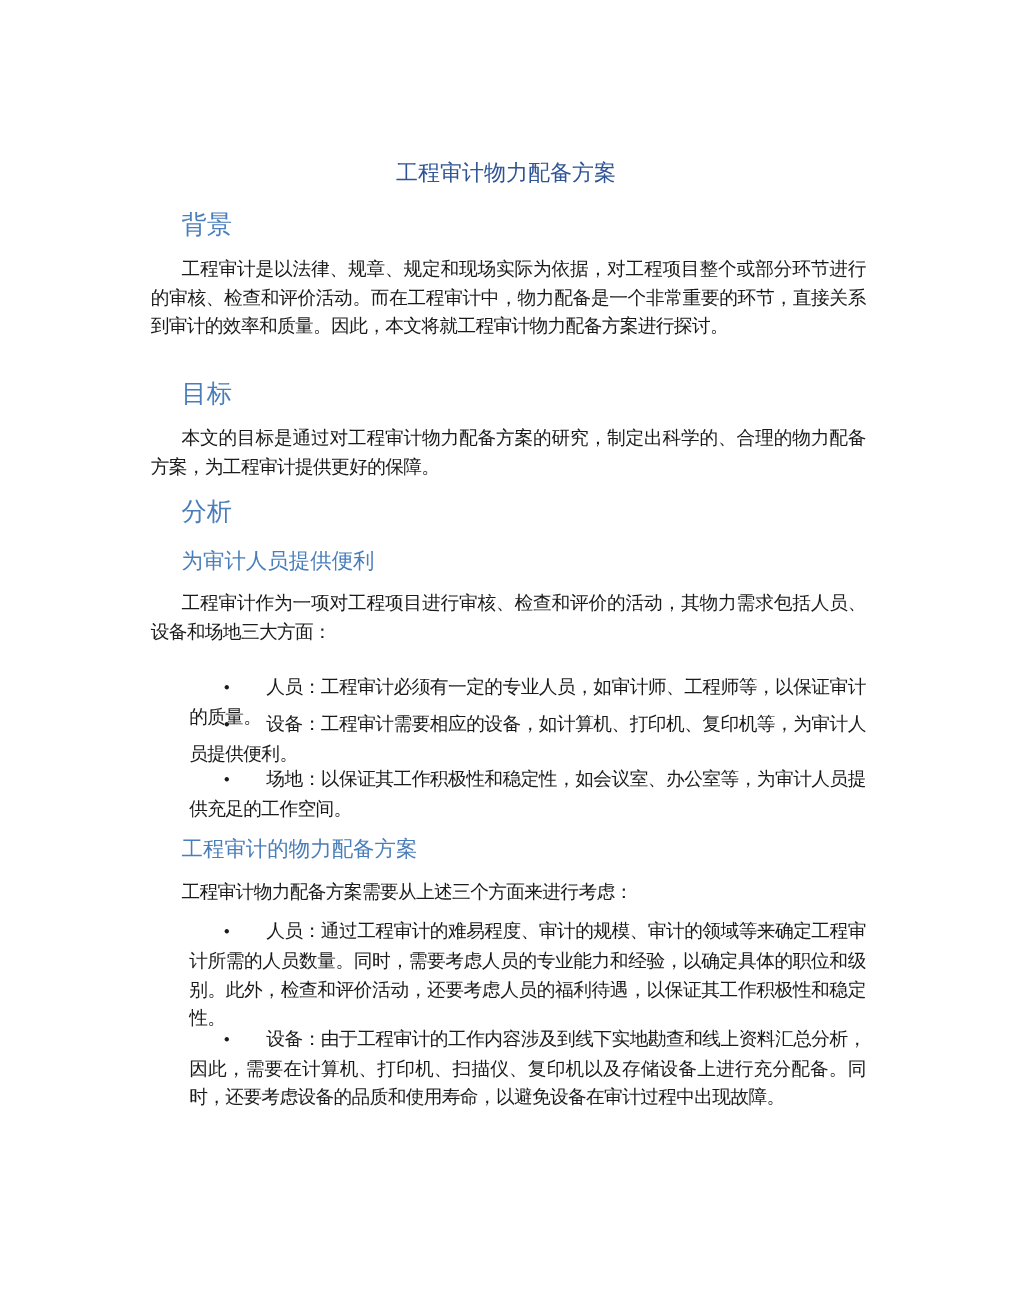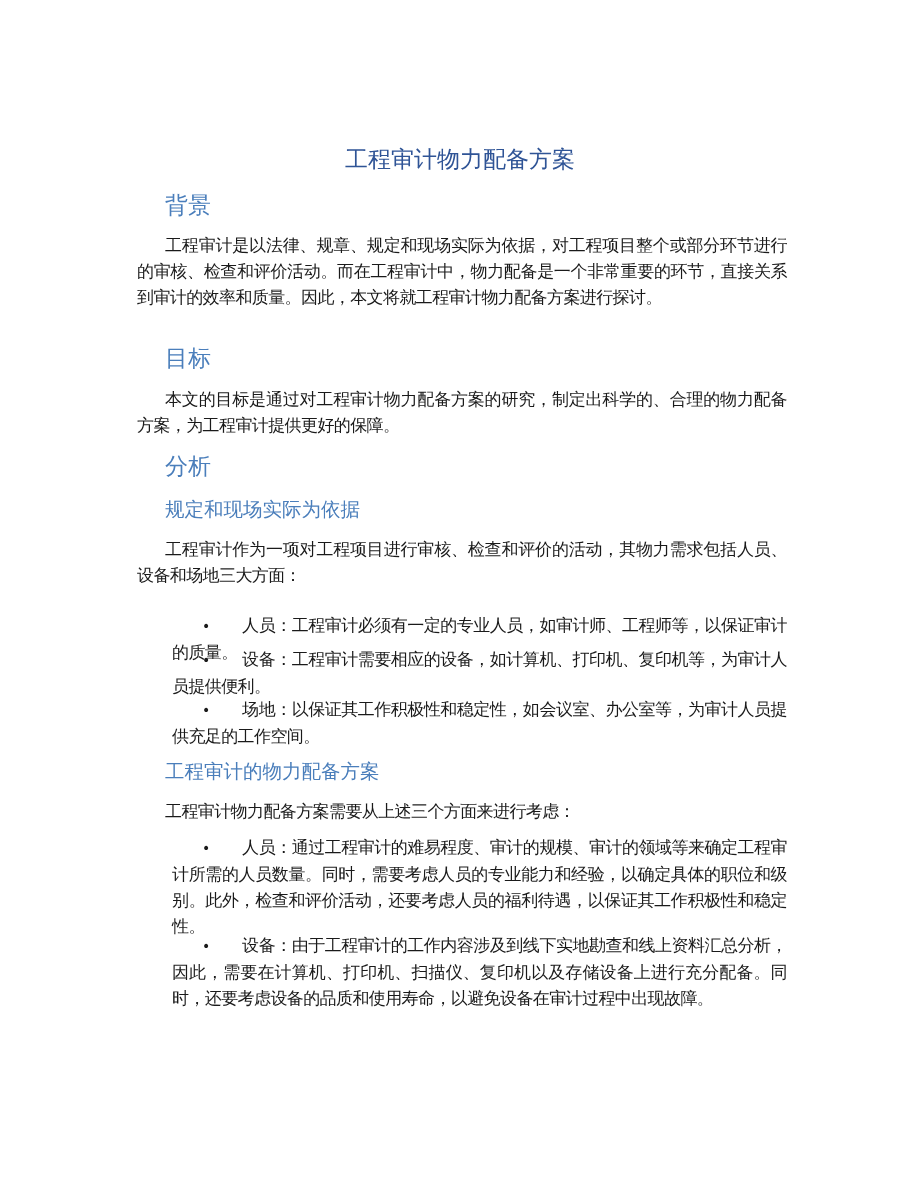--- a/index.html
+++ b/index.html
@@ -21,21 +21,21 @@
     top: 0;
     width: 650px;
   }
   .doc-title {
     position: absolute;
     top: 144px;
     left: 0;
     width: 646px;
     text-align: center;
     font-family: "DejaVu Sans", "Liberation Sans", sans-serif;
-    font-size: 23px;
+    font-size: 20px;
     color: #2f5496;
     letter-spacing: 0px;
     margin: 0;
     font-weight: normal;
   }
   .h1 {
     position: absolute;
     left: 28px;
     font-family: "DejaVu Sans", "Liberation Sans", sans-serif;
     font-size: 23px;
@@ -57,20 +57,21 @@
   .para {
     position: absolute;
     left: 0;
     width: 650px;
     font-size: 17px;
     line-height: 26px;
     text-indent: 28px;
     margin: 0;
     text-align: justify;
     letter-spacing: -0.6px;
+    font-family: Liberation Serif, serif;
   }
   .bullet-item {
     position: absolute;
     left: 35px;
     width: 615px;
     font-size: 17px;
     line-height: 26px;
     margin: 0;
     text-align: justify;
     letter-spacing: -0.6px;
@@ -92,21 +93,21 @@
   <h1 class="doc-title">工程审计物力配备方案</h1>
 
   <h2 class="h1" style="top:190px;">背景</h2>
   <p class="para" style="top:232px;">工程审计是以法律、规章、规定和现场实际为依据，对工程项目整个或部分环节进行的审核、检查和评价活动。而在工程审计中，物力配备是一个非常重要的环节，直接关系到审计的效率和质量。因此，本文将就工程审计物力配备方案进行探讨。</p>
 
   <h2 class="h1" style="top:343px;">目标</h2>
   <p class="para" style="top:386px;">本文的目标是通过对工程审计物力配备方案的研究，制定出科学的、合理的物力配备方案，为工程审计提供更好的保障。</p>
 
   <h2 class="h1" style="top:451px;">分析</h2>
 
-  <h3 class="h2" style="top:497px;">规定和现场实际为依据</h3>
+  <h3 class="h2" style="top:497px;">为审计人员提供便利</h3>
   <p class="para" style="top:536px;">工程审计作为一项对工程项目进行审核、检查和评价的活动，其物力需求包括人员、设备和场地三大方面：</p>
 
   <div class="bullet-item" style="top:612px;">
     <span class="bullet">•</span><span>人员：工程审计必须有一定的专业人员，如审计师、工程师等，以保证审计的质量。</span>
   </div>
   <div class="bullet-item" style="top:646px;">
     <span class="bullet">•</span><span>设备：工程审计需要相应的设备，如计算机、打印机、复印机等，为审计人员提供便利。</span>
   </div>
   <div class="bullet-item" style="top:696px;">
     <span class="bullet">•</span><span>场地：以保证其工作积极性和稳定性，如会议室、办公室等，为审计人员提供充足的工作空间。</span>

